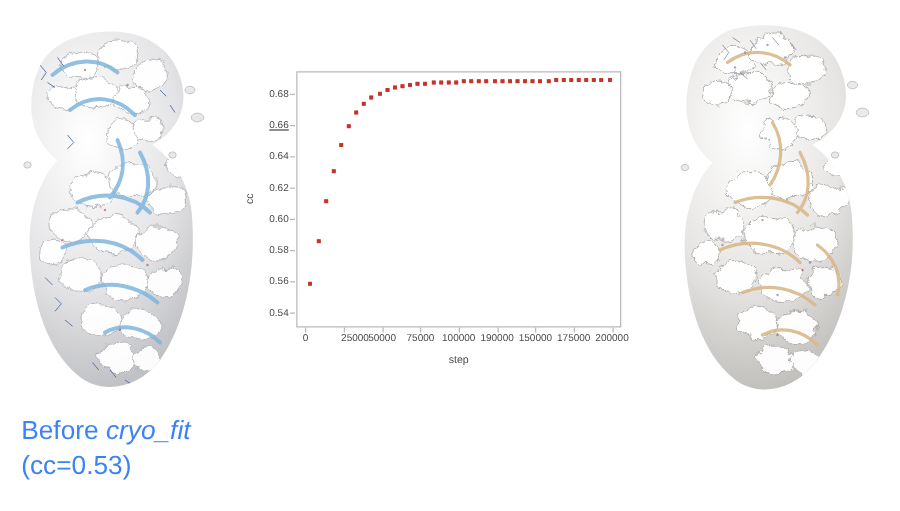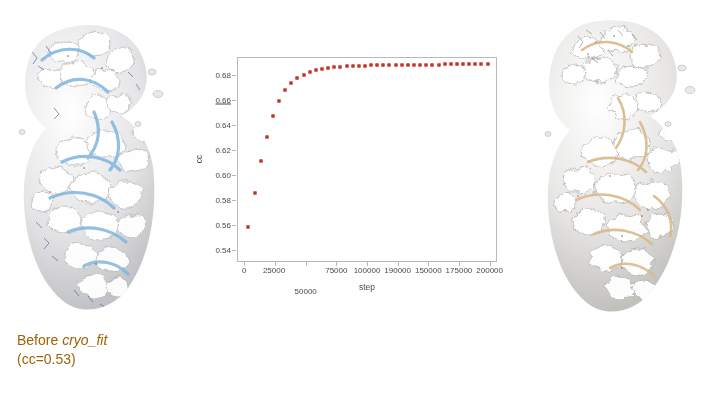--- a/index.html
+++ b/index.html
@@ -57,21 +57,21 @@
     position:absolute;left:-2px;top:115px;
     font-size:8.5px;color:#4a4a4a;
     transform:rotate(-90deg) translate(-50%,0);
     transform-origin:left top;
     white-space:nowrap;
   }
 
   
   .caption{
     position:absolute;
-    font-size:14px;color:#a16207;
+    font-size:21px;color:#3b82f6;
     line-height:1.33;
     white-space:nowrap;
   }
   #caption-before{left:17px;top:331px;}
   #caption-after{left:522px;top:331px;}
   .caption .it{font-style:italic;}
   .caption .l2{display:block;}
 </style>
 </head>
 <body>
@@ -227,23 +227,23 @@
           <div class="ytick-label" style="top: 106.125px;">0.62</div>
           <div class="ytick-mark" style="top: 81.125px;"></div>
           <div class="ytick-label" style="top: 81.125px;">0.64</div>
           <div class="ytick-mark" style="top: 56.125px;"></div>
           <div class="ytick-label" style="top: 56.125px; text-decoration: underline;">0.66</div>
           <div class="ytick-mark" style="top: 31.125px;"></div>
           <div class="ytick-label" style="top: 31.125px;">0.68</div>
           <div class="xtick-mark" style="left: 48.3585px;"></div>
           <div class="xtick-label" style="left: 48.3585px;">0</div>
           <div class="xtick-mark" style="left: 79.0189px;"></div>
-          <div class="xtick-label" style="left: 78px; text-align: center;">25000</div>
+          <div class="xtick-label" style="left: 88px; text-align: center;">25000</div>
           <div class="xtick-mark" style="left: 109.679px;"></div>
-          <div class="xtick-label" style="left: 109.679px; margin-top: 21px;">50000</div>
+          <div class="xtick-label" style="left: 109.679px;">50000</div>
           <div class="xtick-mark" style="left: 140.34px;"></div>
           <div class="xtick-label" style="left: 140.34px;">75000</div>
           <div class="xtick-mark" style="left: 171px;"></div>
           <div class="xtick-label" style="left: 171px;">100000</div>
           <div class="xtick-mark" style="left: 201.66px;"></div>
           <div class="xtick-label" style="left: 201.66px;">190000</div>
           <div class="xtick-mark" style="left: 232.321px;"></div>
           <div class="xtick-label" style="left: 232.321px;">150000</div>
           <div class="xtick-mark" style="left: 262.981px;"></div>
           <div class="xtick-label" style="left: 262.981px;">175000</div>

